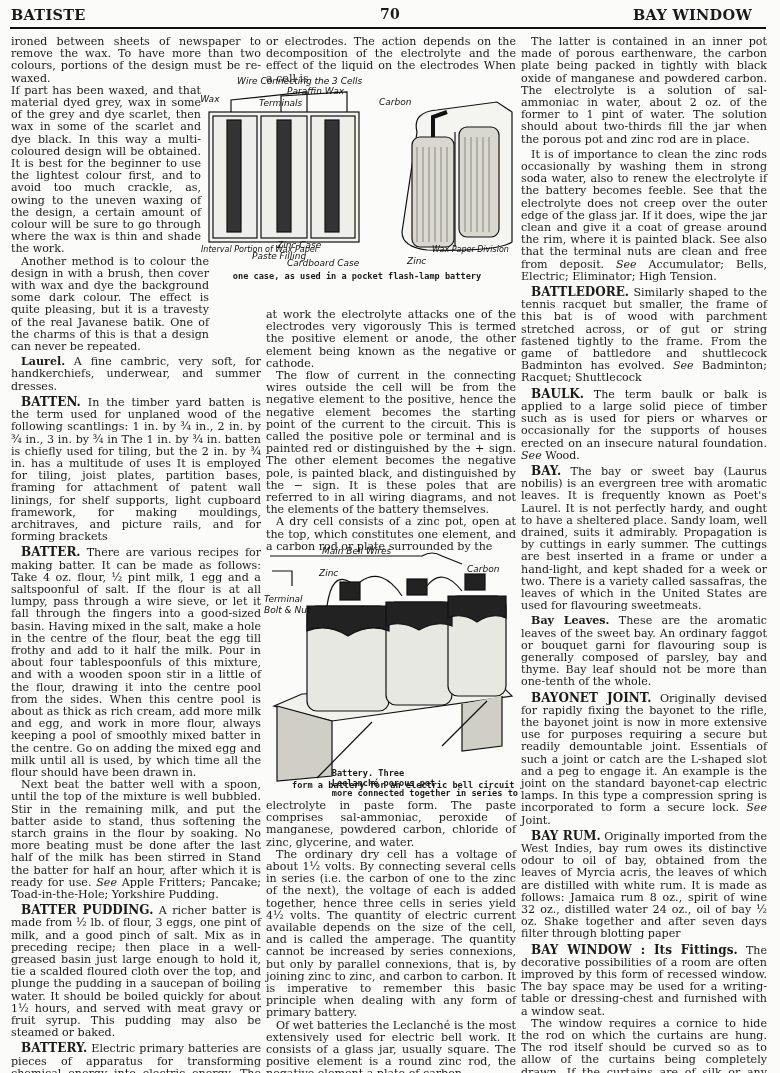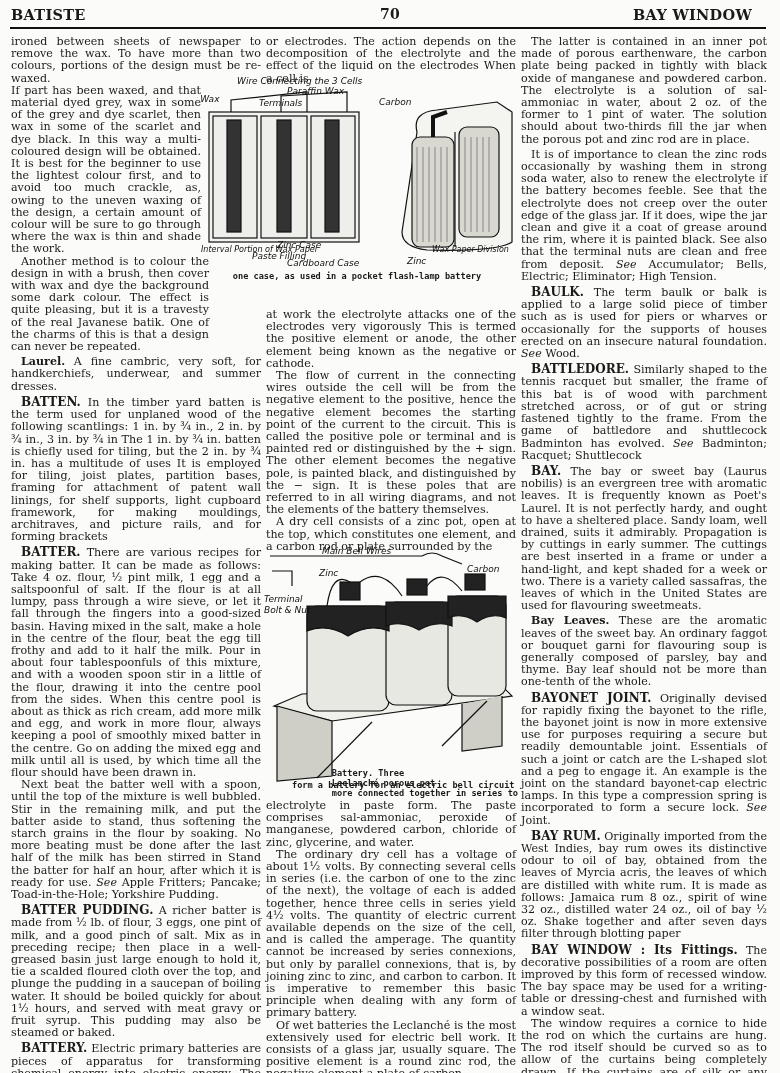--- a/index.html
+++ b/index.html
@@ -137,21 +137,21 @@
 
 <div class="col c2" style="top:800px">
   <p style="text-indent:0">electrolyte in paste form.  The paste comprises sal-ammoniac, peroxide of manganese, powdered carbon, chloride of zinc, glycerine, and water.</p>
   <p>The ordinary dry cell has a voltage of about 1½ volts.  By connecting several cells in series (i.e. the carbon of one to the zinc of the next), the voltage of each is added together, hence three cells in series yield 4½ volts.  The quantity of electric current available depends on the size of the cell, and is called the amperage.  The quantity cannot be increased by series connexions, but only by parallel connexions, that is, by joining zinc to zinc, and carbon to carbon.  It is imperative to remember this basic principle when dealing with any form of primary battery.</p>
   <p>Of wet batteries the Leclanché is the most extensively used for electric bell work.  It consists of a glass jar, usually square.  The positive element is a round zinc rod, the negative element a plate of carbon.</p>
 </div>
 
 <div class="col c3">
   <p>The latter is contained in an inner pot made of porous earthenware, the carbon plate being packed in tightly with black oxide of manganese and powdered carbon.  The electrolyte is a solution of sal-ammoniac in water, about 2 oz. of the former to 1 pint of water.  The solution should about two-thirds fill the jar when the porous pot and zinc rod are in place.</p>
   <p class="gap"><span>It is of importance to clean the zinc rods occasionally by washing them in strong soda water, also to renew the electrolyte if the battery becomes feeble.  See that the electrolyte does not creep over the outer edge of the glass jar.  If it does, wipe the jar clean and give it a coat of grease around the rim, where it is painted black.  See also that the terminal nuts are clean and free from deposit.  </span><em>See</em><span> Accumulator; Bells, Electric; Eliminator; High Tension.</span></p>
+  <p class="gap"><span class="h">BATTLEDORE.</span><span> Similarly shaped to the tennis racquet but smaller, the frame of this bat is of wood with parchment stretched across, or of gut or string fastened tightly to the frame. From the game of battledore and shuttlecock Badminton has evolved.  </span><em>See</em><span> Badminton; Racquet; Shuttlecock</span></p>
   <p class="gap"><span class="h">BAULK.</span><span> The term baulk or balk is applied to a large solid piece of timber such as is used for piers or wharves or occasionally for the supports of houses erected on an insecure natural foundation.  </span><em>See</em><span> Wood.</span></p>
-  <p class="gap"><span class="h">BATTLEDORE.</span><span> Similarly shaped to the tennis racquet but smaller, the frame of this bat is of wood with parchment stretched across, or of gut or string fastened tightly to the frame. From the game of battledore and shuttlecock Badminton has evolved.  </span><em>See</em><span> Badminton; Racquet; Shuttlecock</span></p>
   <p class="gap"><span class="h">BAY.</span><span> The bay or sweet bay (Laurus nobilis) is an evergreen tree with aromatic leaves. It is frequently known as Poet's Laurel.  It is not perfectly hardy, and ought to have a sheltered place.  Sandy loam, well drained, suits it admirably.  Propagation is by cuttings in early summer.  The cuttings are best inserted in a frame or under a hand-light, and kept shaded for a week or two.  There is a variety called sassafras, the leaves of which in the United States are used for flavouring sweetmeats.</span></p>
   <p class="gap"><span class="hs">Bay Leaves.</span><span> These are the aromatic leaves of the sweet bay.  An ordinary faggot or bouquet garni for flavouring soup is generally composed of parsley, bay and thyme.  Bay leaf should not be more than one-tenth of the whole.</span></p>
   <p class="gap"><span class="h">BAYONET JOINT.</span><span> Originally devised for rapidly fixing the bayonet to the rifle, the bayonet joint is now in more extensive use for purposes requiring a secure but readily demountable joint.  Essentials of such a joint or catch are the L-shaped slot and a peg to engage it.  An example is the joint on the standard bayonet-cap electric lamps.  In this type a compression spring is incorporated to form a secure lock.  </span><em>See</em><span> Joint.</span></p>
   <p class="gap"><span class="h">BAY RUM.</span><span> Originally imported from the West Indies, bay rum owes its distinctive odour to oil of bay, obtained from the leaves of Myrcia acris, the leaves of which are distilled with white rum.  It is made as follows: Jamaica rum 8 oz., spirit of wine 32 oz., distilled water 24 oz., oil of bay ½ oz.  Shake together and after seven days filter through blotting paper</span></p>
   <p class="gap"><span class="h">BAY WINDOW : Its Fittings.</span><span> The decorative possibilities of a room are often improved by this form of recessed window.  The bay space may be used for a writing-table or dressing-chest and furnished with a window seat.</span></p>
   <p>The window requires a cornice to hide the rod on which the curtains are hung.  The rod itself should be curved so as to allow of the curtains being completely drawn.  If the curtains are of silk or any thin material a second rod with a frilled valance may replace the cornice.  If the curtains are of velvet or any heavy material the cornice should be fitted with a flat shaped pelmet.  This may be cut in curves or in angular design and may be embroidered or edged with trimming to make a good upper part to the window scheme.</p>
 </div>
 
 </body></html>

